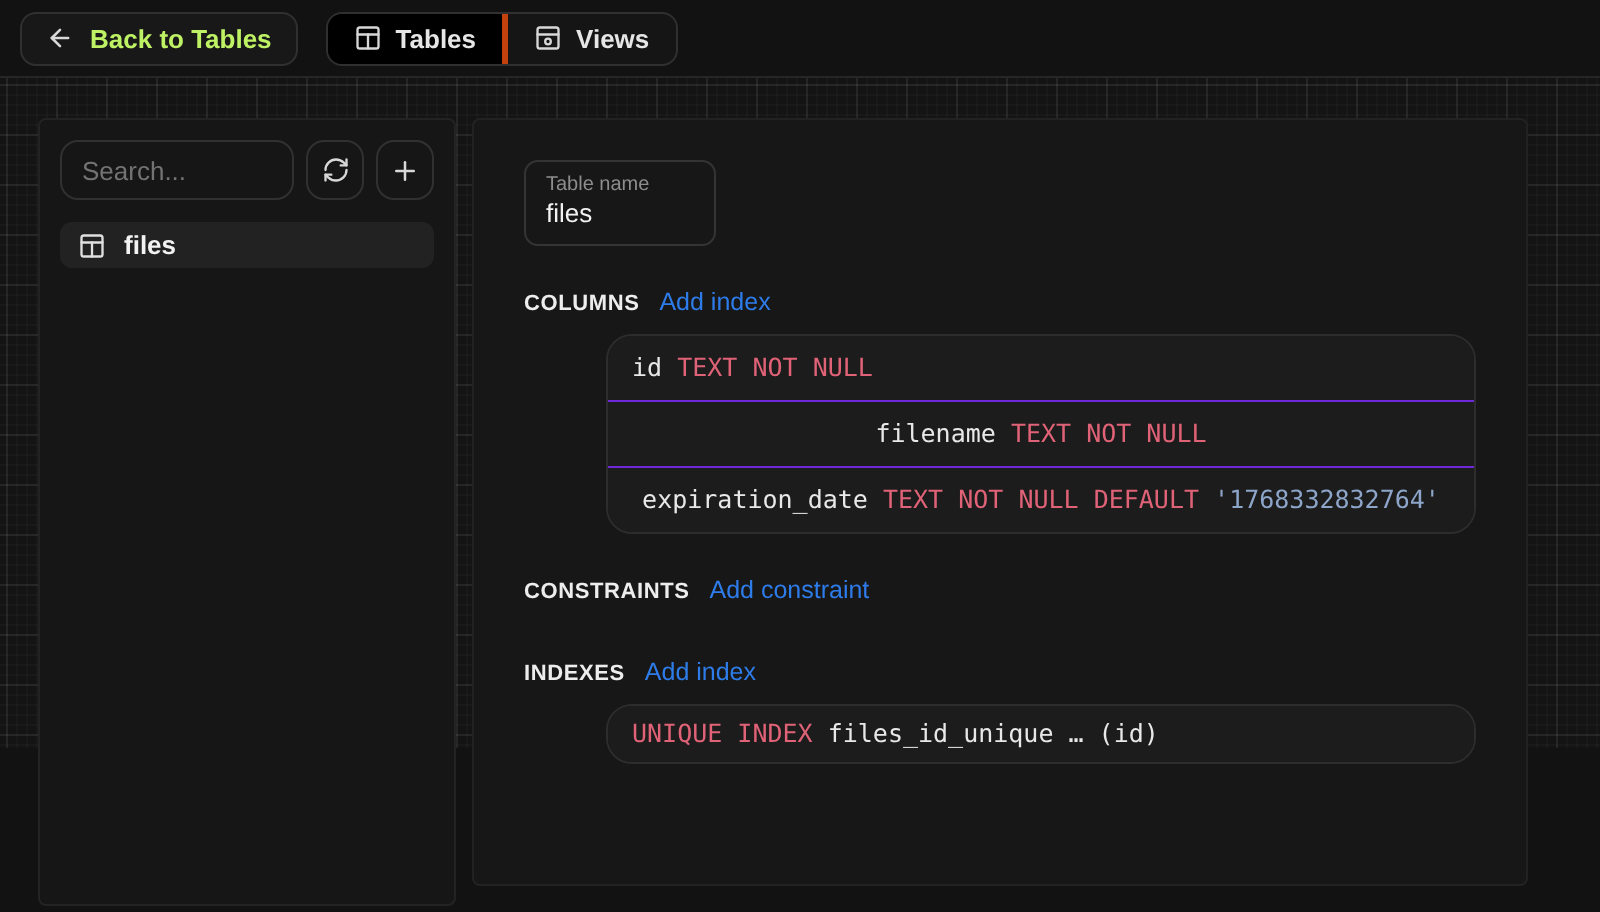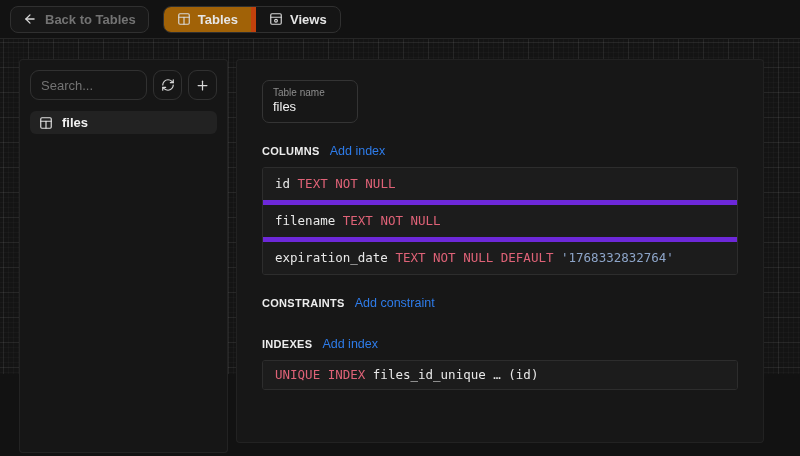--- a/index.html
+++ b/index.html
@@ -13,31 +13,31 @@
   
   .topbar {
     position:absolute; top:0; left:0; right:0; height:38px;
     background:#121212;
     display:flex; align-items:center; padding:0 10px; gap:14px;
   }
   .back-btn {
     height:27px; padding:0 12px;
     display:inline-flex; align-items:center; gap:8px;
     background:#181818; border:1px solid #303030; border-radius:8px;
-    color:#737373; font-size:13px; font-weight:600; cursor:pointer;
+    color:#bef264; font-size:13px; font-weight:600; cursor:pointer;
   }
   .seg {
     display:flex; height:27px; border:1px solid #303030; border-radius:8px;
     background:#151515; overflow:hidden;
   }
   .seg-item {
     display:flex; align-items:center; gap:7px; padding:0 13px;
     color:#e6e6e6; font-size:13px; font-weight:600; cursor:pointer;
   }
-  .seg-item.active { background:#a16207; border-right:5px solid #c2410c; }
+  .seg-item.active { background:#000000; border-right:3px solid #c2410c; }
   .icon { display:inline-flex; color:#d8d8d8; }
   .icon svg { display:block; }
 
   
   .canvas {
     position:absolute; top:38px; left:0; width:800px; height:336px;
     background-color:#141414;
     background-image:
       linear-gradient(rgba(255,255,255,0.055) 1px, transparent 1px),
       linear-gradient(90deg, rgba(255,255,255,0.055) 1px, transparent 1px),
@@ -90,28 +90,28 @@
   .name-box .val { font-size:13px; color:#f2f2f2; line-height:16px; }
 
   .section-header { display:flex; align-items:baseline; gap:10px; }
   .mt-cols { margin-top:21px; }
   .mt-cons { margin-top:21px; }
   .mt-idx  { margin-top:27px; }
   .section-title { font-size:11px; font-weight:700; color:#ededed; letter-spacing:.3px; }
   .section-action { font-size:12.5px; color:#2e7cea; cursor:pointer; }
 
   .code-list {
-    margin-top:9px; border:1px solid #2d2d2d; border-radius:3px; overflow:hidden;
+    margin-top:9px; border:1px solid #2d2d2d; border-radius:13px; overflow:hidden;margin-left:41px;
   }
   .code-row {
     background:#1c1c1c; padding:8px 12px; cursor:pointer;
     font-family:"DejaVu Sans Mono", monospace; font-size:12.5px;
     color:#e8e8e8; line-height:16px; white-space:nowrap;
   }
-  .code-row + .code-row { border-top:5px solid #6d28d9; }
+  .code-row + .code-row { border-top:1px solid #6d28d9;text-align:center; }
   .code-row.slim { padding:6px 12px; }
   .kw  { color:#df6277; }
   .lit { color:#8da5c9; }
 </style>
 </head>
 <body>
 
 <div class="topbar">
   <div class="back-btn">
     <span class="icon">

